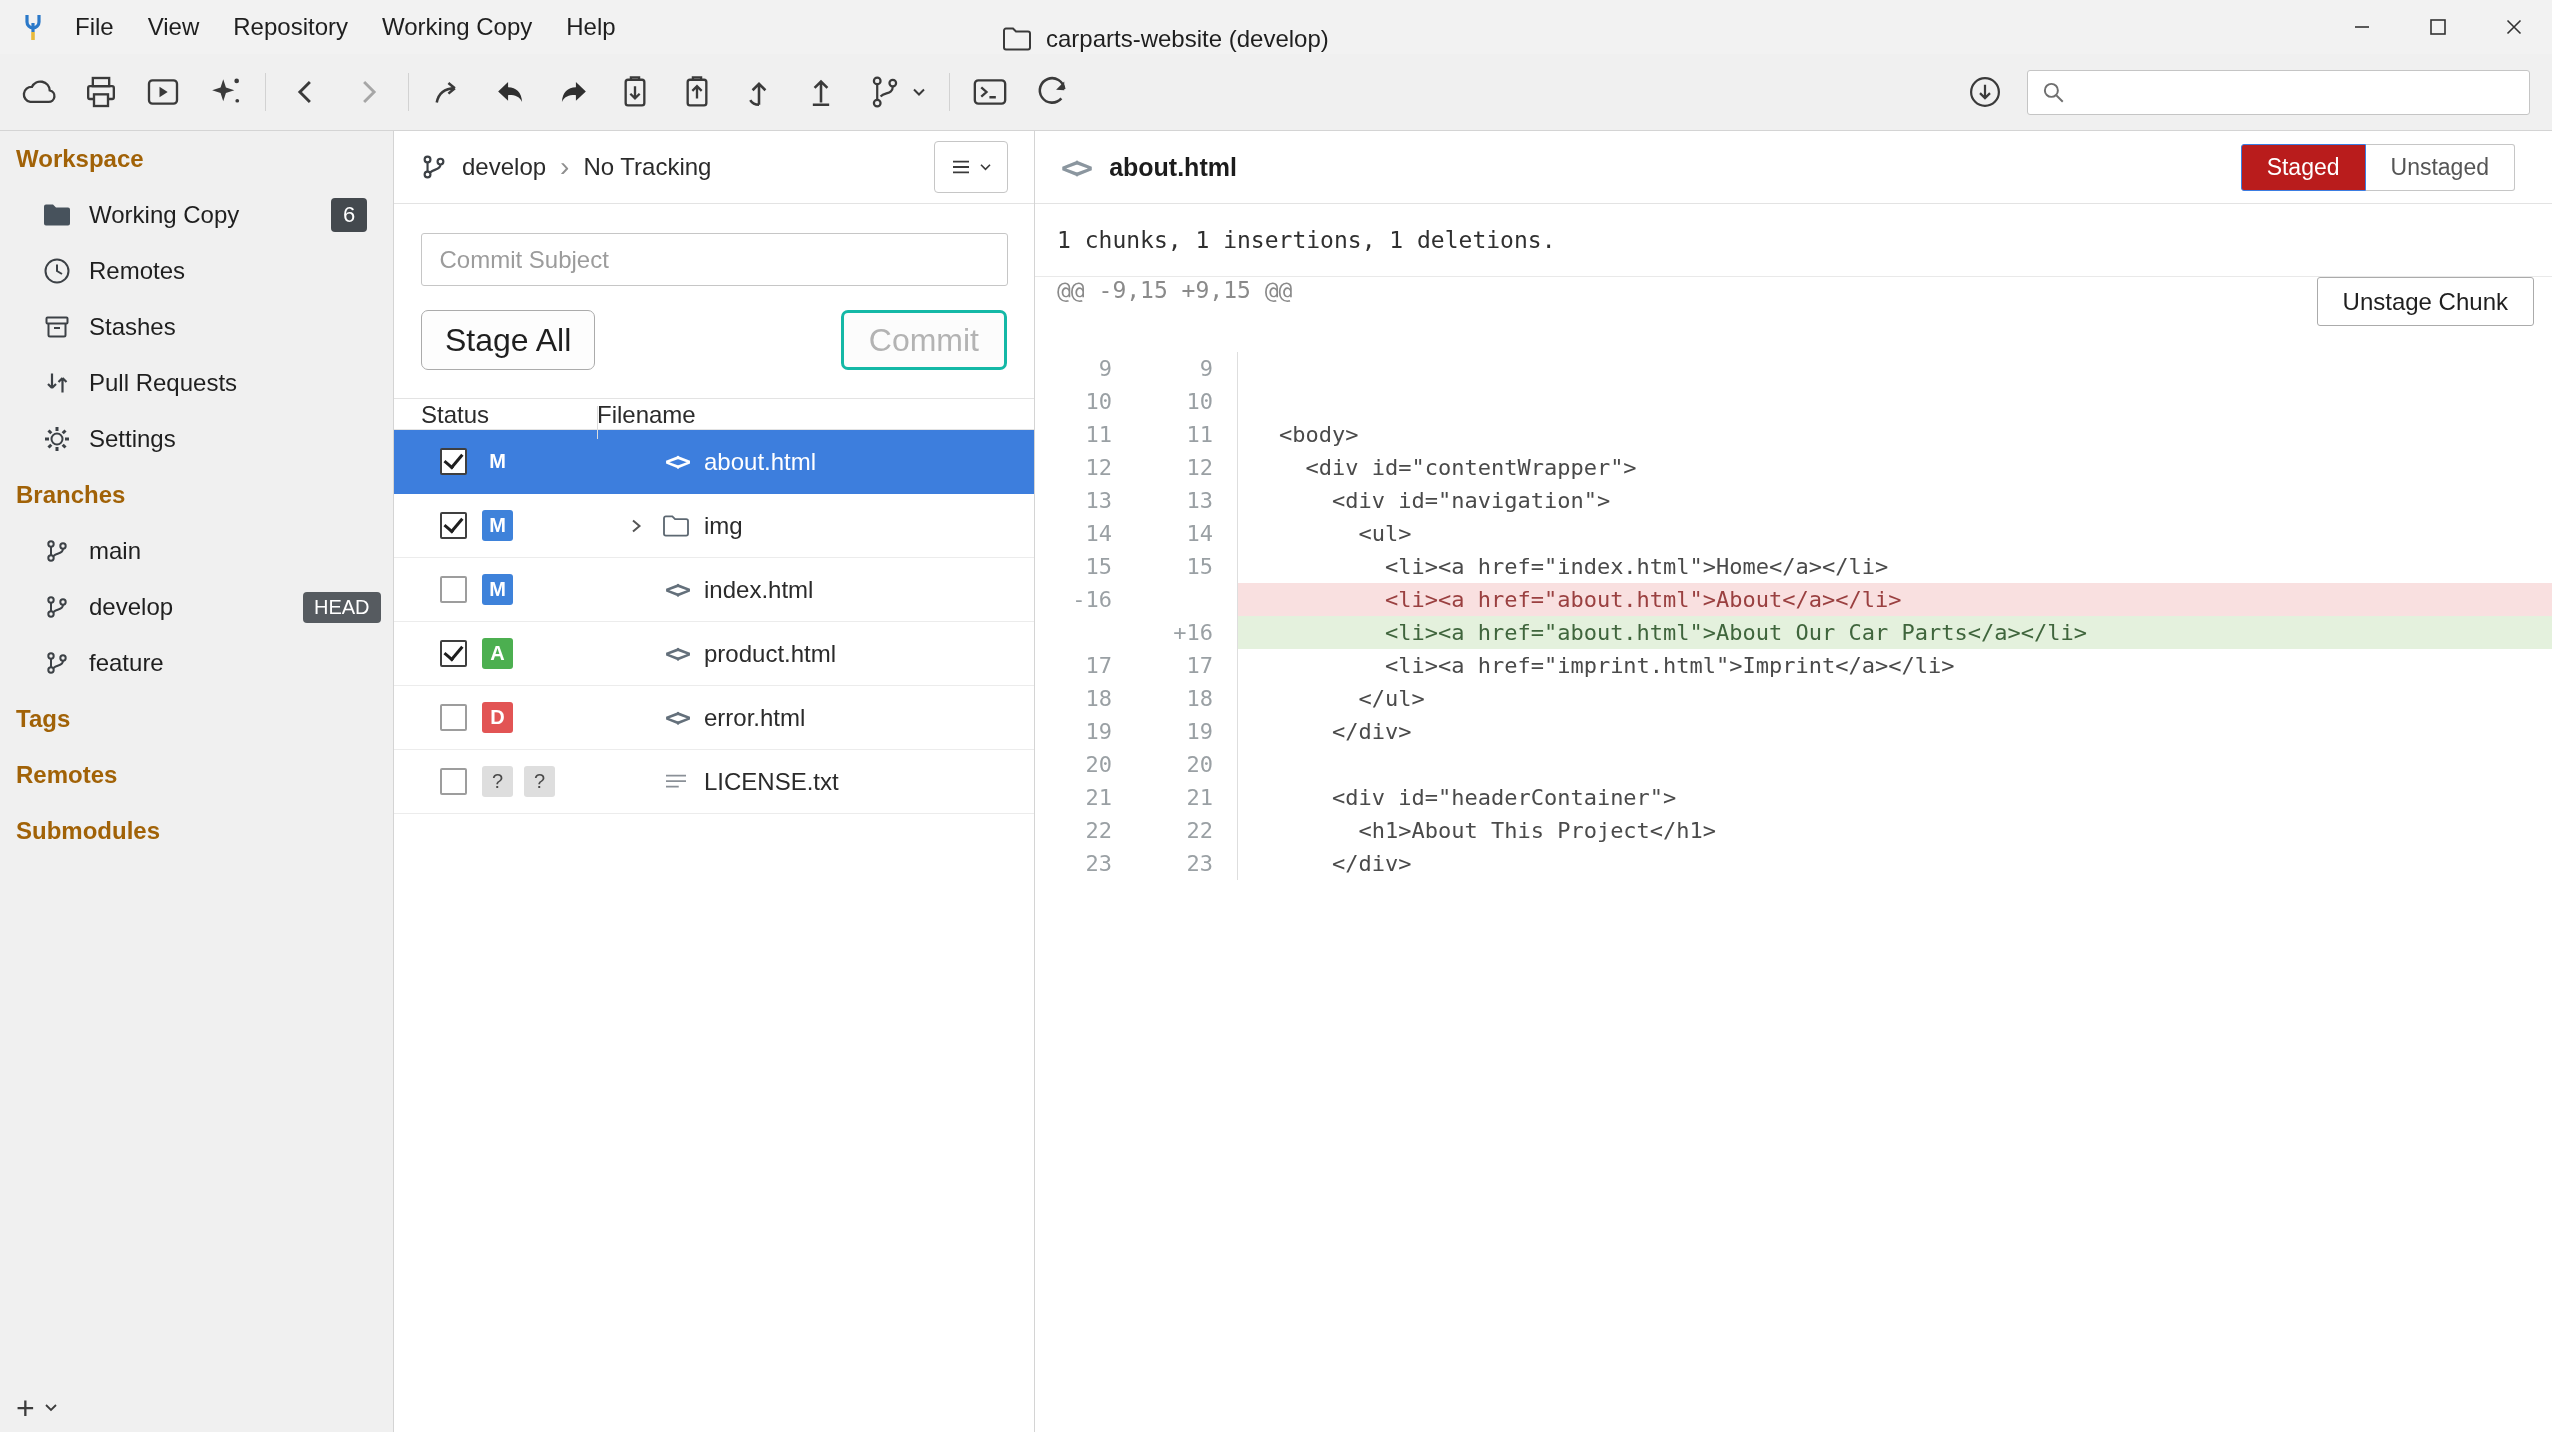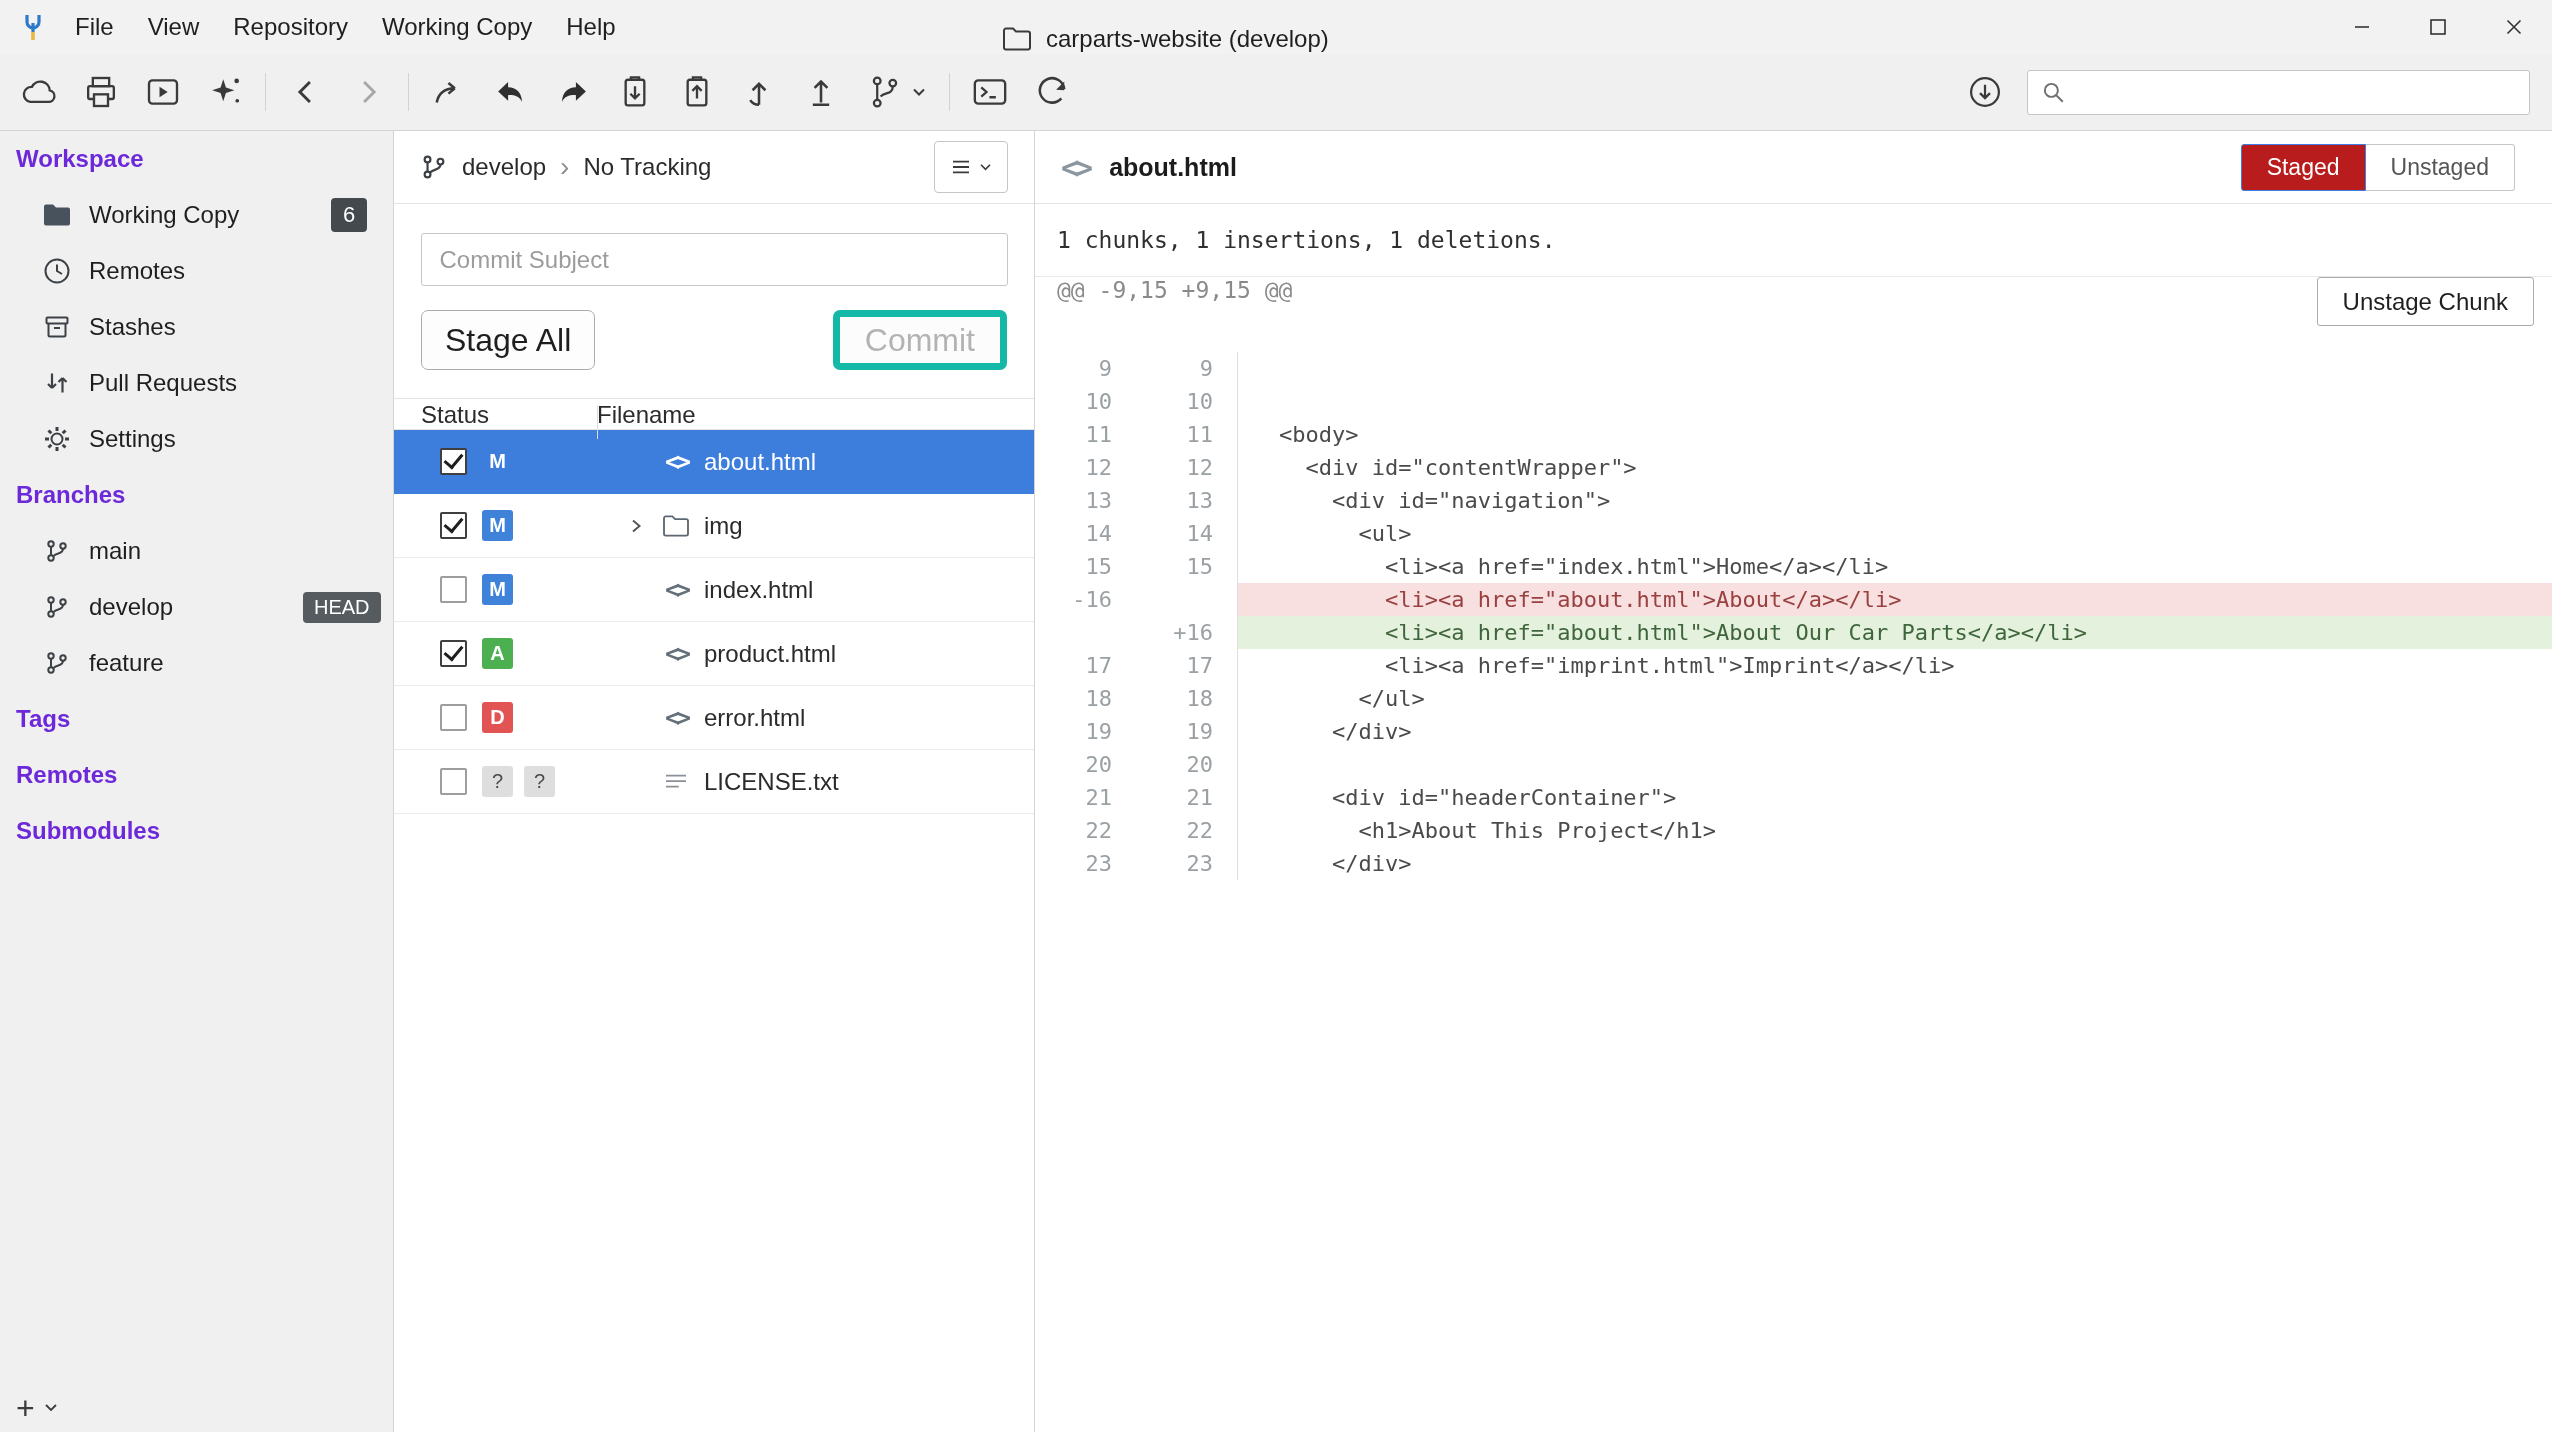--- a/index.html
+++ b/index.html
@@ -21,39 +21,39 @@
 .toolbar{position:absolute;top:54px;left:0;width:100%;height:77px;background:#f0f0f0;border-bottom:1px solid #d4d4d4;display:flex;align-items:center}
 .tb-btn{width:62px;height:58px;display:flex;align-items:center;justify-content:center;flex:none;border-radius:5px}
 .tb-btn.wide{width:88px;gap:6px}
 .tb-sep{width:1px;height:38px;background:#d2d2d2;margin:0 9px;flex:none}
 .tb-right{margin-left:auto;display:flex;align-items:center;gap:22px;margin-right:22px}
 .searchbox{width:503px;height:45px;background:#fff;border:1px solid #c5c5c5;border-radius:3px;display:flex;align-items:center;padding:0 12px;gap:10px}
 .searchbox input{border:none;outline:none;flex:1;font-size:23px;font-family:inherit;background:transparent;color:#2b2b2b}
 
 
 .sidebar{position:absolute;top:131px;left:0;width:394px;height:1301px;background:#f0f0f0;border-right:1px solid #d4d4d4}
-.side-header{height:56px;display:flex;align-items:center;padding-left:16px;font-weight:bold;font-size:24px;color:#6d28d9}
+.side-header{height:56px;display:flex;align-items:center;padding-left:16px;font-weight:bold;font-size:24px;color:#a16207}
 .side-item{height:56px;display:flex;align-items:center;padding-left:40px;font-size:24px;color:#1f1f1f;position:relative}
 .side-item .ic{width:34px;display:flex;justify-content:center;margin-right:15px;flex:none}
 .count-badge{position:absolute;right:26px;top:11px;min-width:36px;height:34px;background:#44494e;color:#fff;font-size:22px;border-radius:4px;display:flex;align-items:center;justify-content:center;padding:0 6px}
 .head-badge{position:absolute;left:303px;top:13px;height:31px;padding:0 11px;background:#565b60;color:#fff;font-size:20px;border-radius:4px;display:flex;align-items:center}
 .add-btn{position:absolute;left:16px;bottom:8px;display:flex;align-items:center;gap:9px;color:#3c3c3c}
 .plus-ic::before{content:"+";font-size:32px;line-height:1;color:#3c3c3c}
 
 
 .commit-panel{position:absolute;top:131px;left:394px;width:641px;height:1301px;background:#fff;border-right:1px solid #d4d4d4}
 .branch-bar{height:73px;border-bottom:1px solid #e3e3e3;display:flex;align-items:center;padding:0 26px;gap:14px;font-size:24px}
 .crumb-sep::before{content:"\203A";color:#8f8f8f;font-size:28px;line-height:1}
 .menu-btn{margin-left:auto;width:74px;height:52px;border:1px solid #c6c6c6;border-radius:4px;display:flex;align-items:center;justify-content:center;gap:8px;background:#fff}
 .subject-input{display:block;width:587px;height:53px;margin:29px auto 0;border:1px solid #c6c6c6;border-radius:3px;padding:0 18px;font-size:24px;font-family:inherit;color:#404040;outline:none;background:#fff}
 .subject-input::placeholder{color:#9c9c9c}
 .actions{display:flex;justify-content:space-between;margin:24px 27px 0}
 .btn{height:60px;border-radius:7px;font-size:32px;display:flex;align-items:center;justify-content:center}
 .stage-all{padding:0 23px;background:#fdfdfd;border:1px solid #ababab;color:#1f1f1f}
-.commit-btn{padding:0 25px;background:#fcfcfc;border:7px solid #14b8a6;color:#b3b3b3}
+.commit-btn{padding:0 25px;background:#fcfcfc;border:3px solid #14b8a6;color:#b3b3b3}
 .file-table{margin-top:28px}
 .file-header{height:32px;border-top:1px solid #e3e3e3;border-bottom:1px solid #e3e3e3;display:flex;align-items:flex-end;font-size:24px;color:#2b2b2b;position:relative}
 .h-status{padding-left:27px;width:203px;flex:none}
 .file-header .vline{position:absolute;left:203px;top:7px;height:33px;width:1px;background:#dcdcdc}
 .h-filename{}
 .frow{height:64px;display:flex;align-items:center;border-bottom:1px solid #ececec;font-size:24px}
 .frow.selected{background:#3d7edd;border-bottom-color:#3d7edd;color:#fff}
 .cell-status{width:233px;display:flex;align-items:center;flex:none}
 .cb{width:27px;height:27px;margin-left:46px;background:#fff;border:2px solid #9d9d9d;border-radius:2px;position:relative;flex:none}
 .cb.checked{border-color:#3f3f3f}

